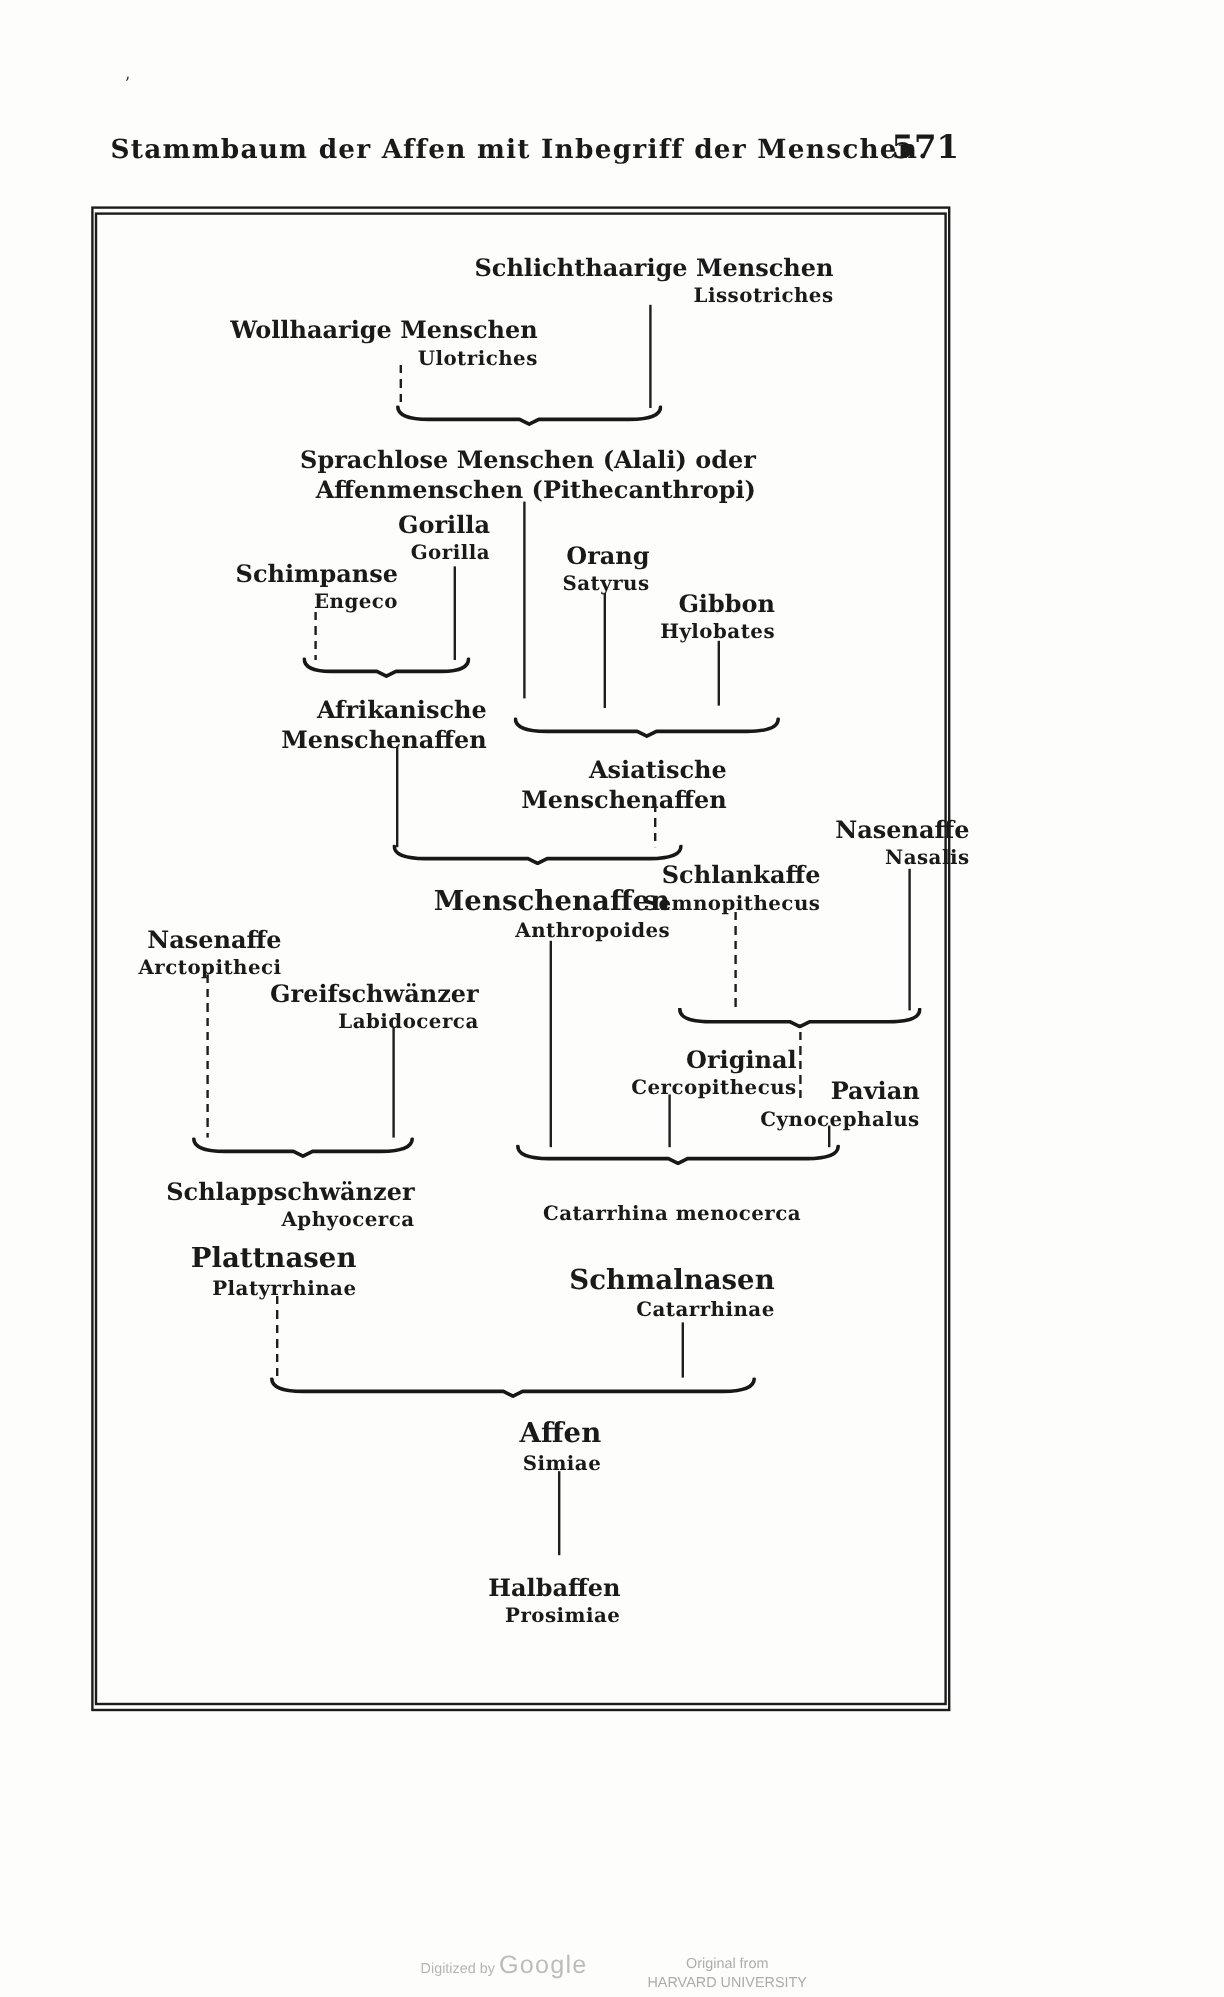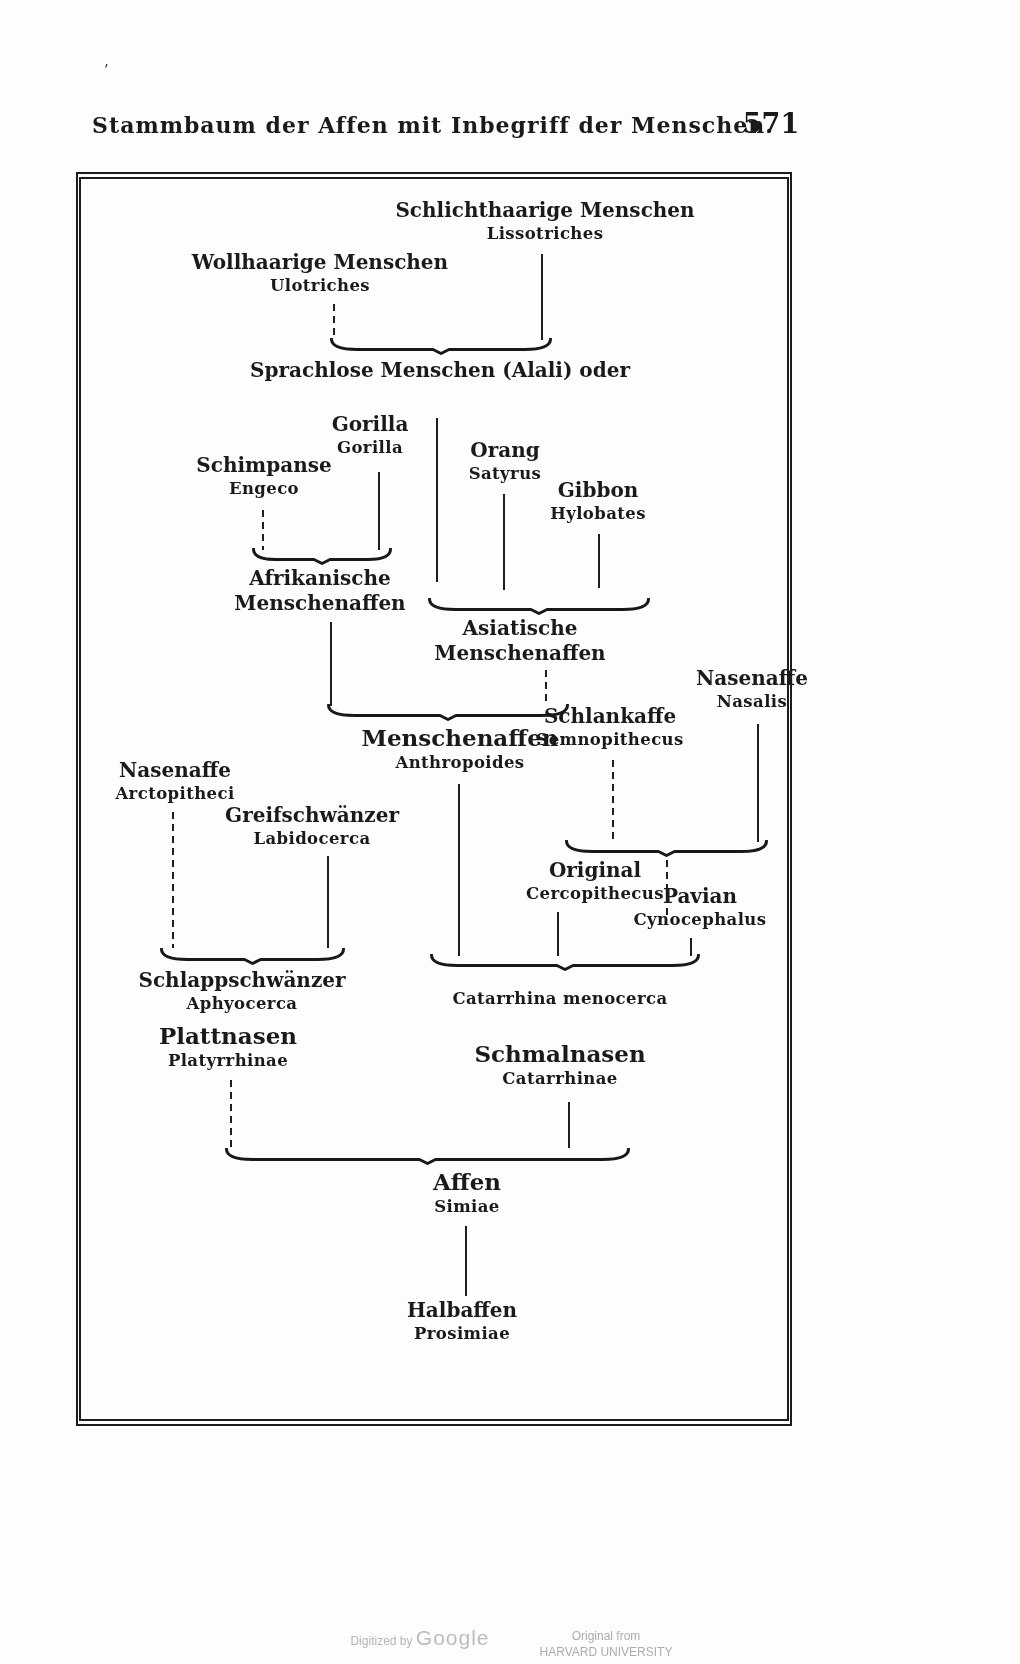--- a/index.html
+++ b/index.html
@@ -21,21 +21,21 @@
   .stray-mark { position:absolute; left:104px; top:62px; font-size:14px; color:#333; }
   
   .frame {
     position:absolute; left:76px; top:172px; width:716px; height:1254px;
     border:5px double #1c1c1c; border-top-width:7px; border-bottom-width:7px;
     box-sizing:border-box; background:transparent;
   }
   
   .node {
     position:absolute; transform:translateX(-50%);
-    text-align:center; white-space:nowrap;
+    text-align:right; white-space:nowrap;margin-top:13px;
   }
   .de { font-size:20px; font-weight:bold; line-height:25px; }
   .de.major { font-size:23px; line-height:28px; }
   .la { font-size:16.5px; font-weight:bold; line-height:22px; letter-spacing:0.4px; }
   
   .vline { position:absolute; width:2px; background:#1e1e1e; }
   .vline.dashed {
     background:repeating-linear-gradient(to bottom,#1e1e1e 0 7px,transparent 7px 12px);
   }
   
@@ -68,20 +68,21 @@
 <div class="node" style="left:545px;top:198px">
   <div class="de">Schlichthaarige Menschen</div>
   <div class="la">Lissotriches</div>
 </div>
 <div class="node" style="left:320px;top:250px">
   <div class="de">Wollhaarige Menschen</div>
   <div class="la">Ulotriches</div>
 </div>
 <div class="node" style="left:440px;top:358px">
   <div class="de">Sprachlose Menschen (Alali) oder</div>
+  <div class="de">Affenmenschen (Pithecanthropi)</div>
 </div>
 <div class="node" style="left:370px;top:412px">
   <div class="de">Gorilla</div>
   <div class="la">Gorilla</div>
 </div>
 <div class="node" style="left:505px;top:438px">
   <div class="de">Orang</div>
   <div class="la">Satyrus</div>
 </div>
 <div class="node" style="left:264px;top:453px">

